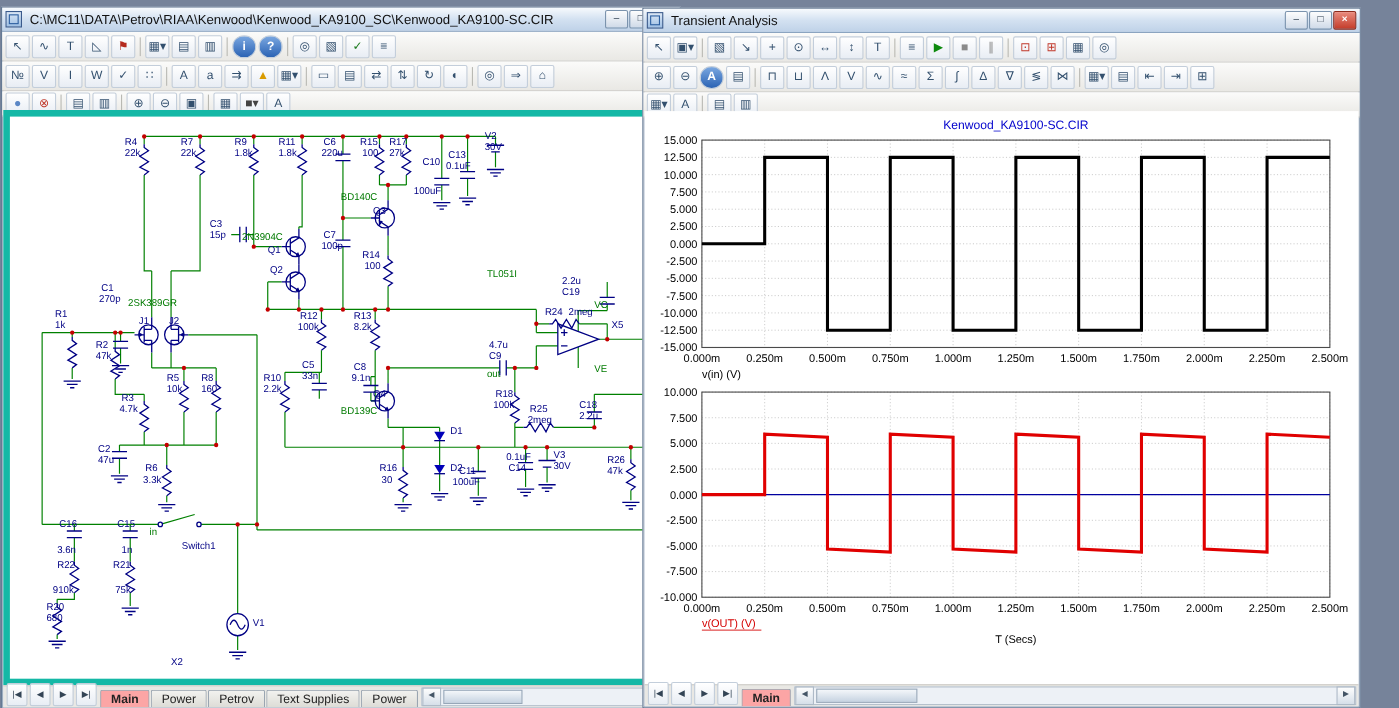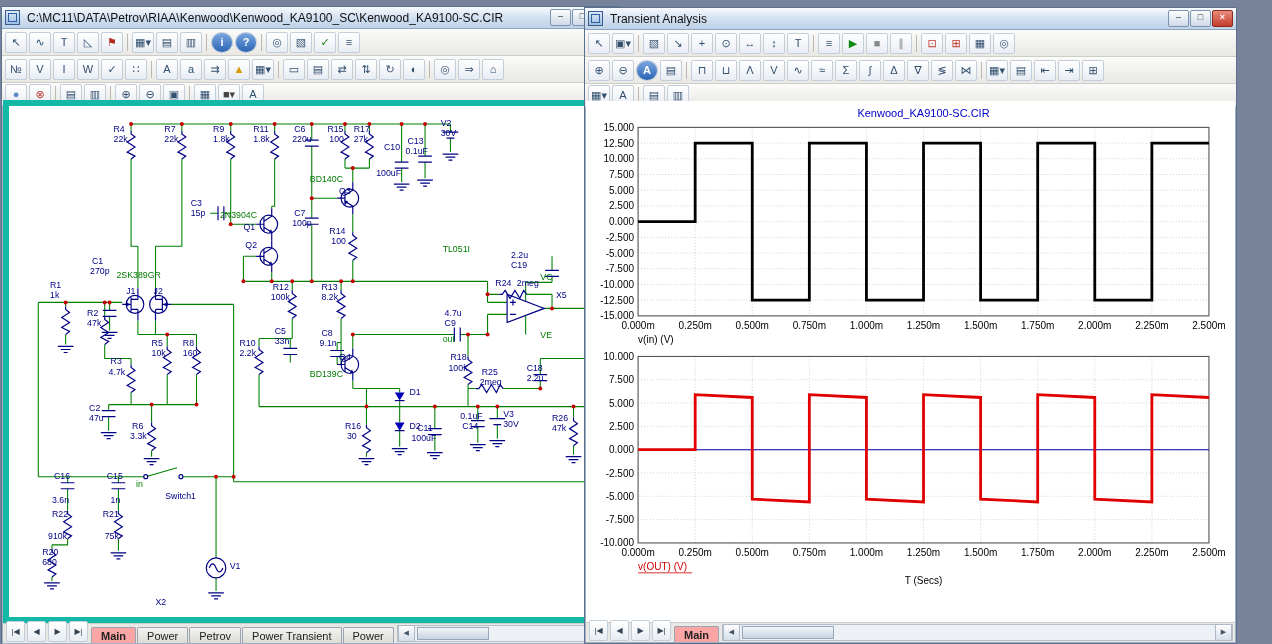--- a/index.html
+++ b/index.html
@@ -405,21 +405,21 @@
     <span class="nav">
         <span class="icon">|◀</span>
         <span class="icon">◀</span>
         <span class="icon">▶</span>
         <span class="icon">▶|</span>
       </span>
     <span style="display:flex;align-items:flex-end;">
         <span class="tab sel">Main</span>
         <span class="tab">Power</span>
         <span class="tab">Petrov</span>
-        <span class="tab">Power Transient</span>
+        <span class="tab">Text Supplies</span>
         <span class="tab">Power</span>
       </span>
     <div class="hsb" style="flex:1;margin:2px 2px 1px;">
       <div class="sbtn">◀</div>
       <div class="thumb" style="width:70px;height:11px;margin-left:2px;"></div>
       <div style="flex:1;"></div>
       <div class="sbtn">▶</div>
     </div>
   </div>
 </div>

